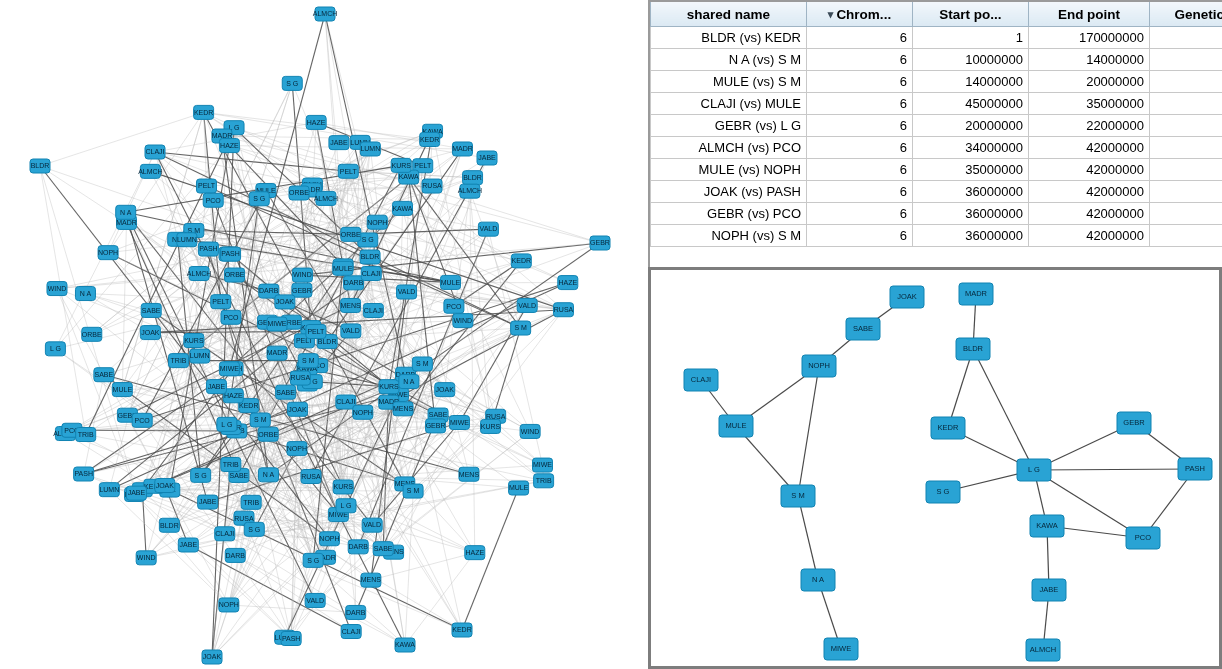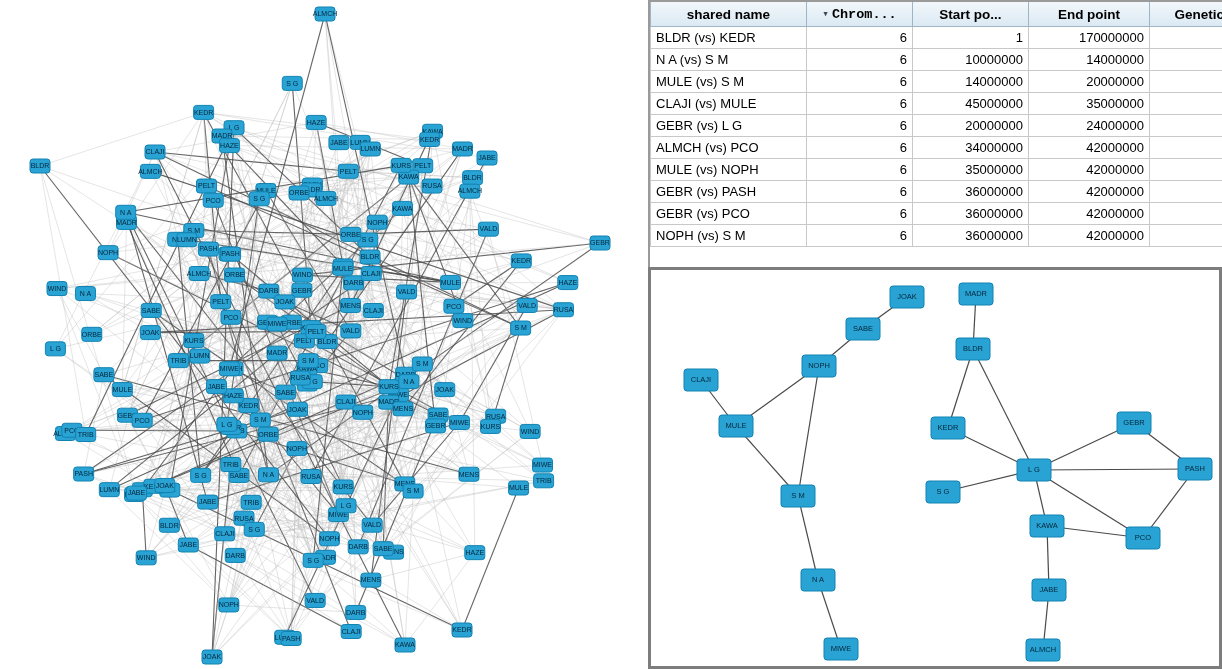--- a/index.html
+++ b/index.html
@@ -61,34 +61,34 @@
     border-top: none;
     font-weight: bold;
     font-size: 13.5px;
     height: 22px;
     padding: 1px 5px;
     text-align: center;
     white-space: nowrap;
     overflow: hidden;
   }
   table.data-table thead th.col-name { width: 145px; }
-  table.data-table thead th.col-chr  { width: 95px; font-family: Liberation Mono, monospace; }
+  table.data-table thead th.col-chr  { width: 95px; }
   table.data-table thead th.col-start{ width: 105px; }
   table.data-table thead th.col-end  { width: 110px; }
   table.data-table thead th.col-gen  { width: 100px; }
 
   table.data-table tbody td {
     border: 1px solid #c8c8c8;
     height: 21px;
     padding: 0 5px;
     white-space: nowrap;
     overflow: hidden;
     background: #ffffff;
   }
-  td.t-left   { text-align: left; }
+  td.t-left   { text-align: right; }
   td.t-right  { text-align: right; }
   .filter-icon {
     display: inline-block;
     margin-right: 3px;
     font-size: 11px;
     color: #3b4b58;
     vertical-align: middle;
   }
 
   
@@ -1510,39 +1510,39 @@
               <td class="t-left">CLAJI (vs) MULE</td>
               <td class="t-right">6</td>
               <td class="t-right">45000000</td>
               <td class="t-right">35000000</td>
               <td class="t-right">5.9</td>
             </tr>
             <tr>
               <td class="t-left">GEBR (vs) L G</td>
               <td class="t-right">6</td>
               <td class="t-right">20000000</td>
-              <td class="t-right">24000000</td>
+              <td class="t-right">22000000</td>
               <td class="t-right">16.9</td>
             </tr>
             <tr>
               <td class="t-left">ALMCH (vs) PCO</td>
               <td class="t-right">6</td>
               <td class="t-right">34000000</td>
               <td class="t-right">42000000</td>
               <td class="t-right">11.4</td>
             </tr>
             <tr>
               <td class="t-left">MULE (vs) NOPH</td>
               <td class="t-right">6</td>
               <td class="t-right">35000000</td>
               <td class="t-right">42000000</td>
               <td class="t-right">10.5</td>
             </tr>
             <tr>
-              <td class="t-left">GEBR (vs) PASH</td>
+              <td class="t-left">JOAK (vs) PASH</td>
               <td class="t-right">6</td>
               <td class="t-right">36000000</td>
               <td class="t-right">42000000</td>
               <td class="t-right">8.9</td>
             </tr>
             <tr>
               <td class="t-left">GEBR (vs) PCO</td>
               <td class="t-right">6</td>
               <td class="t-right">36000000</td>
               <td class="t-right">42000000</td>

